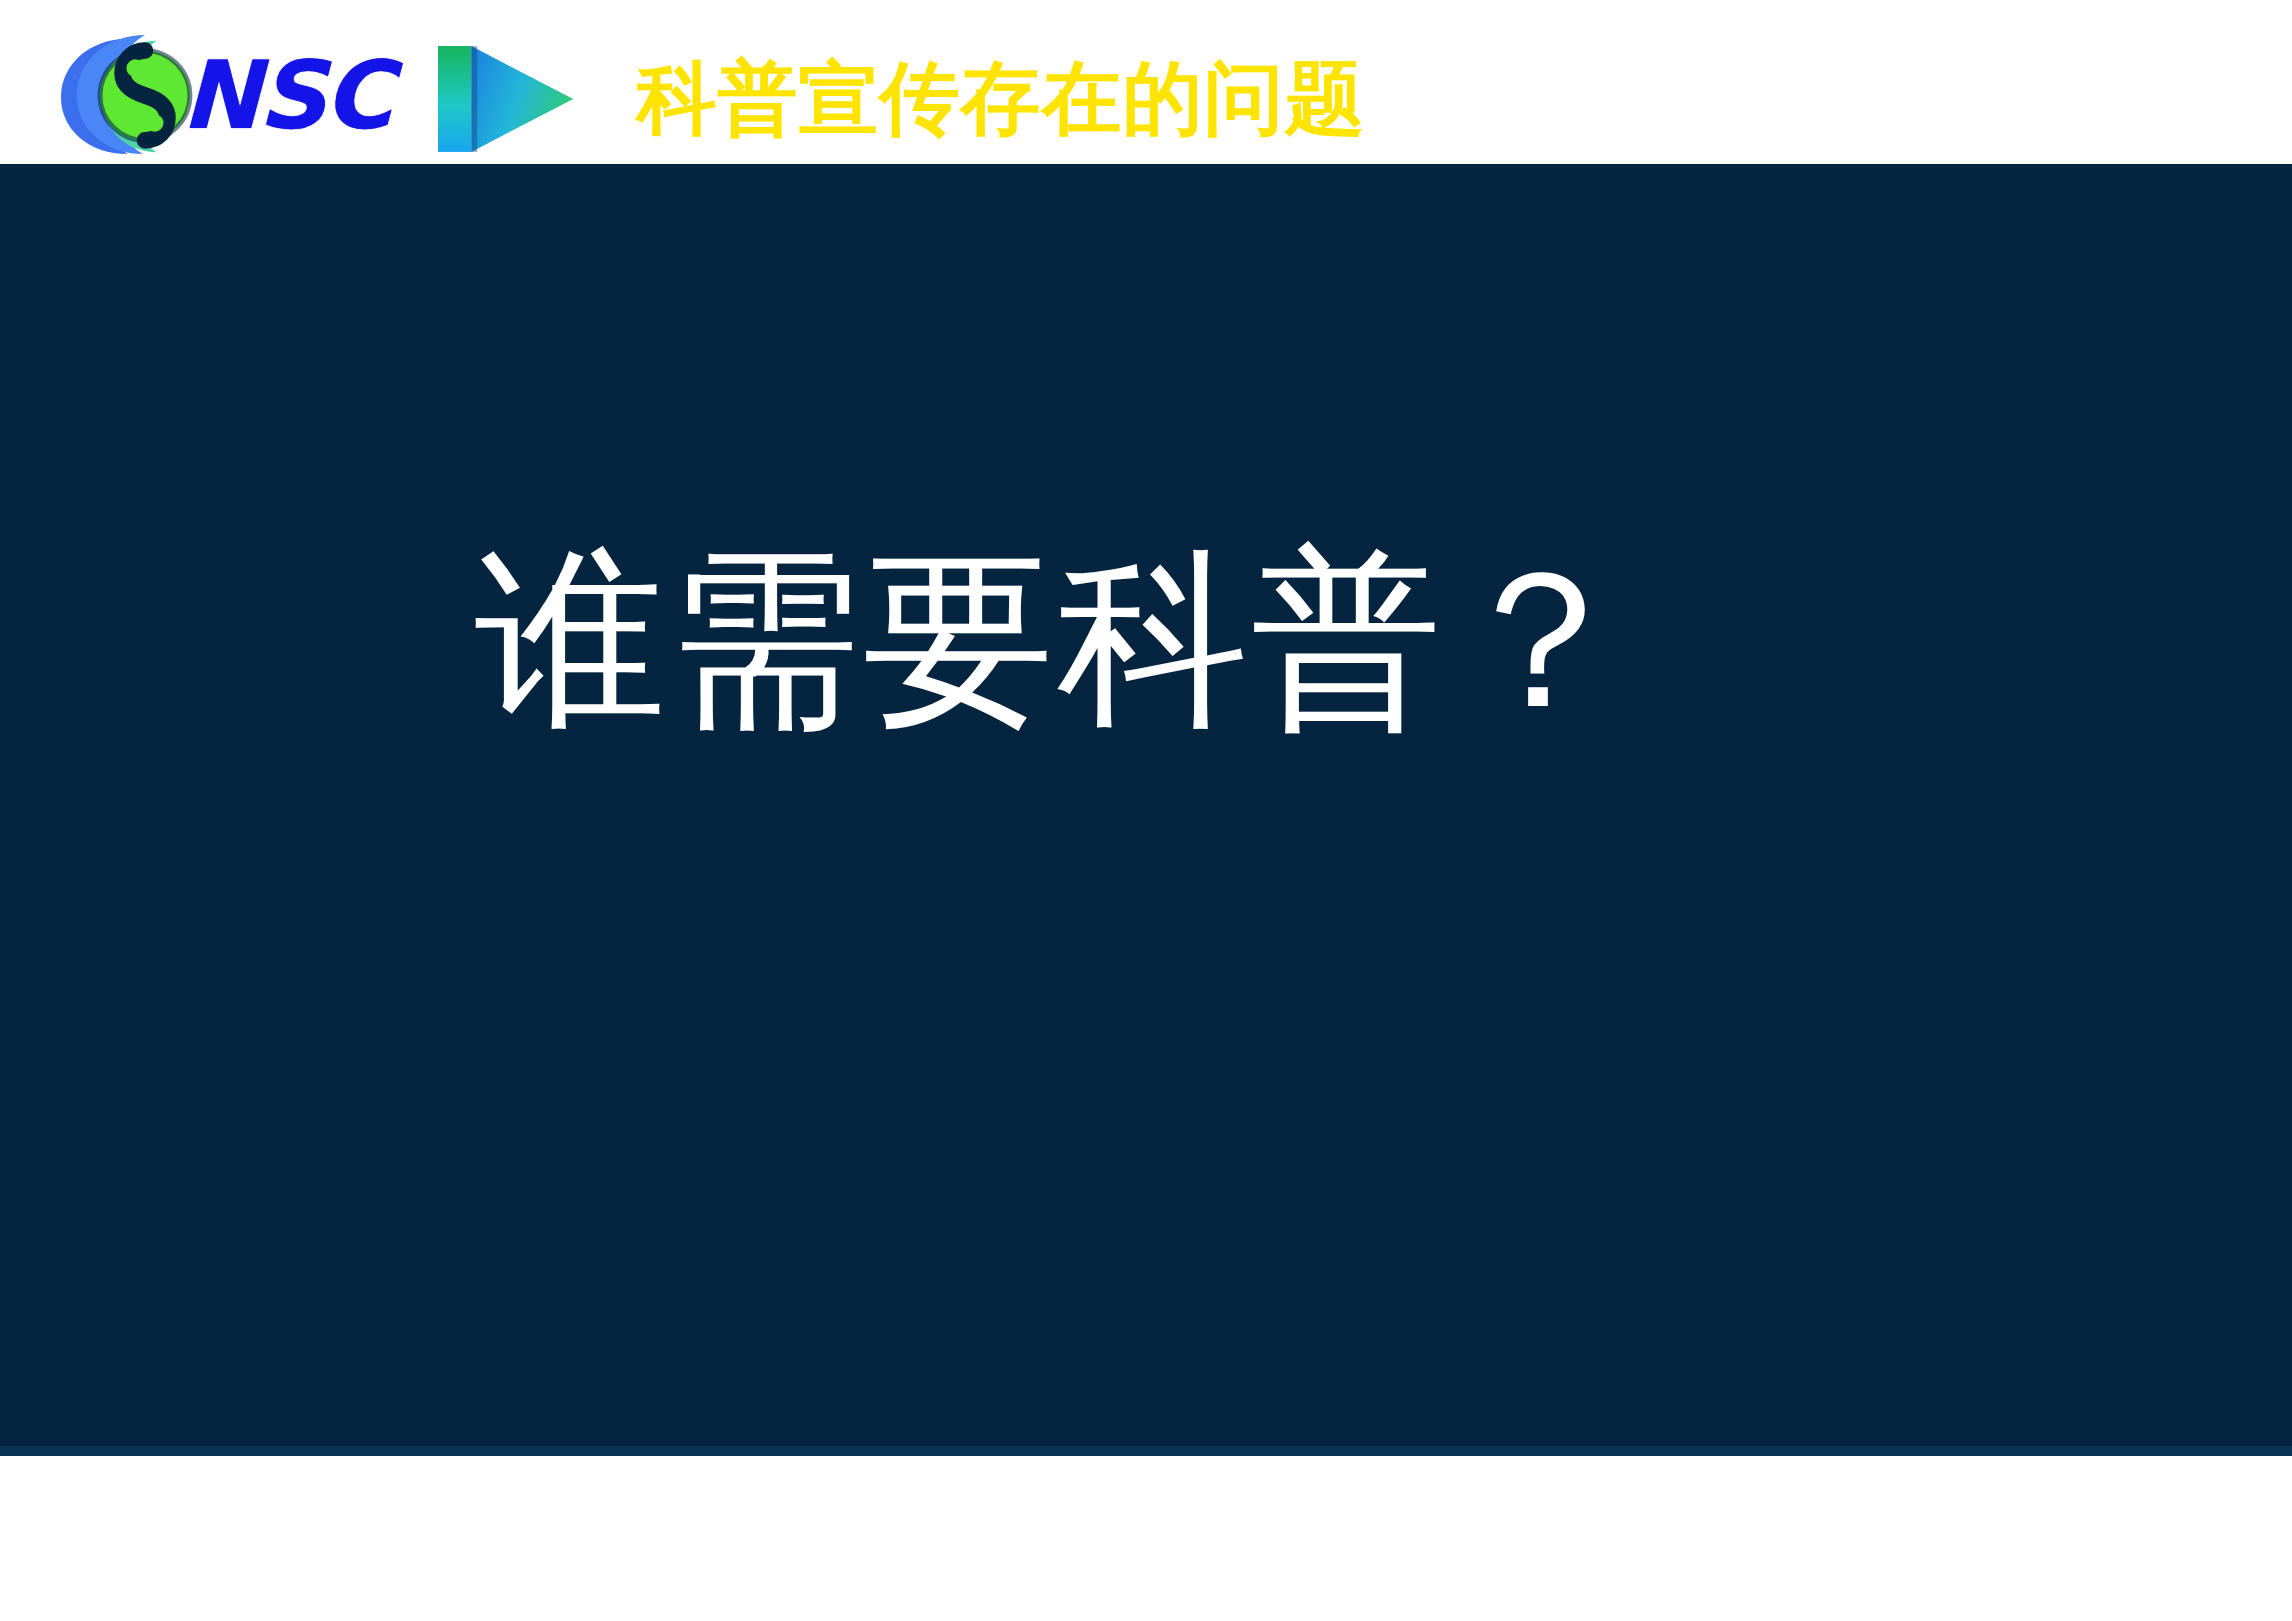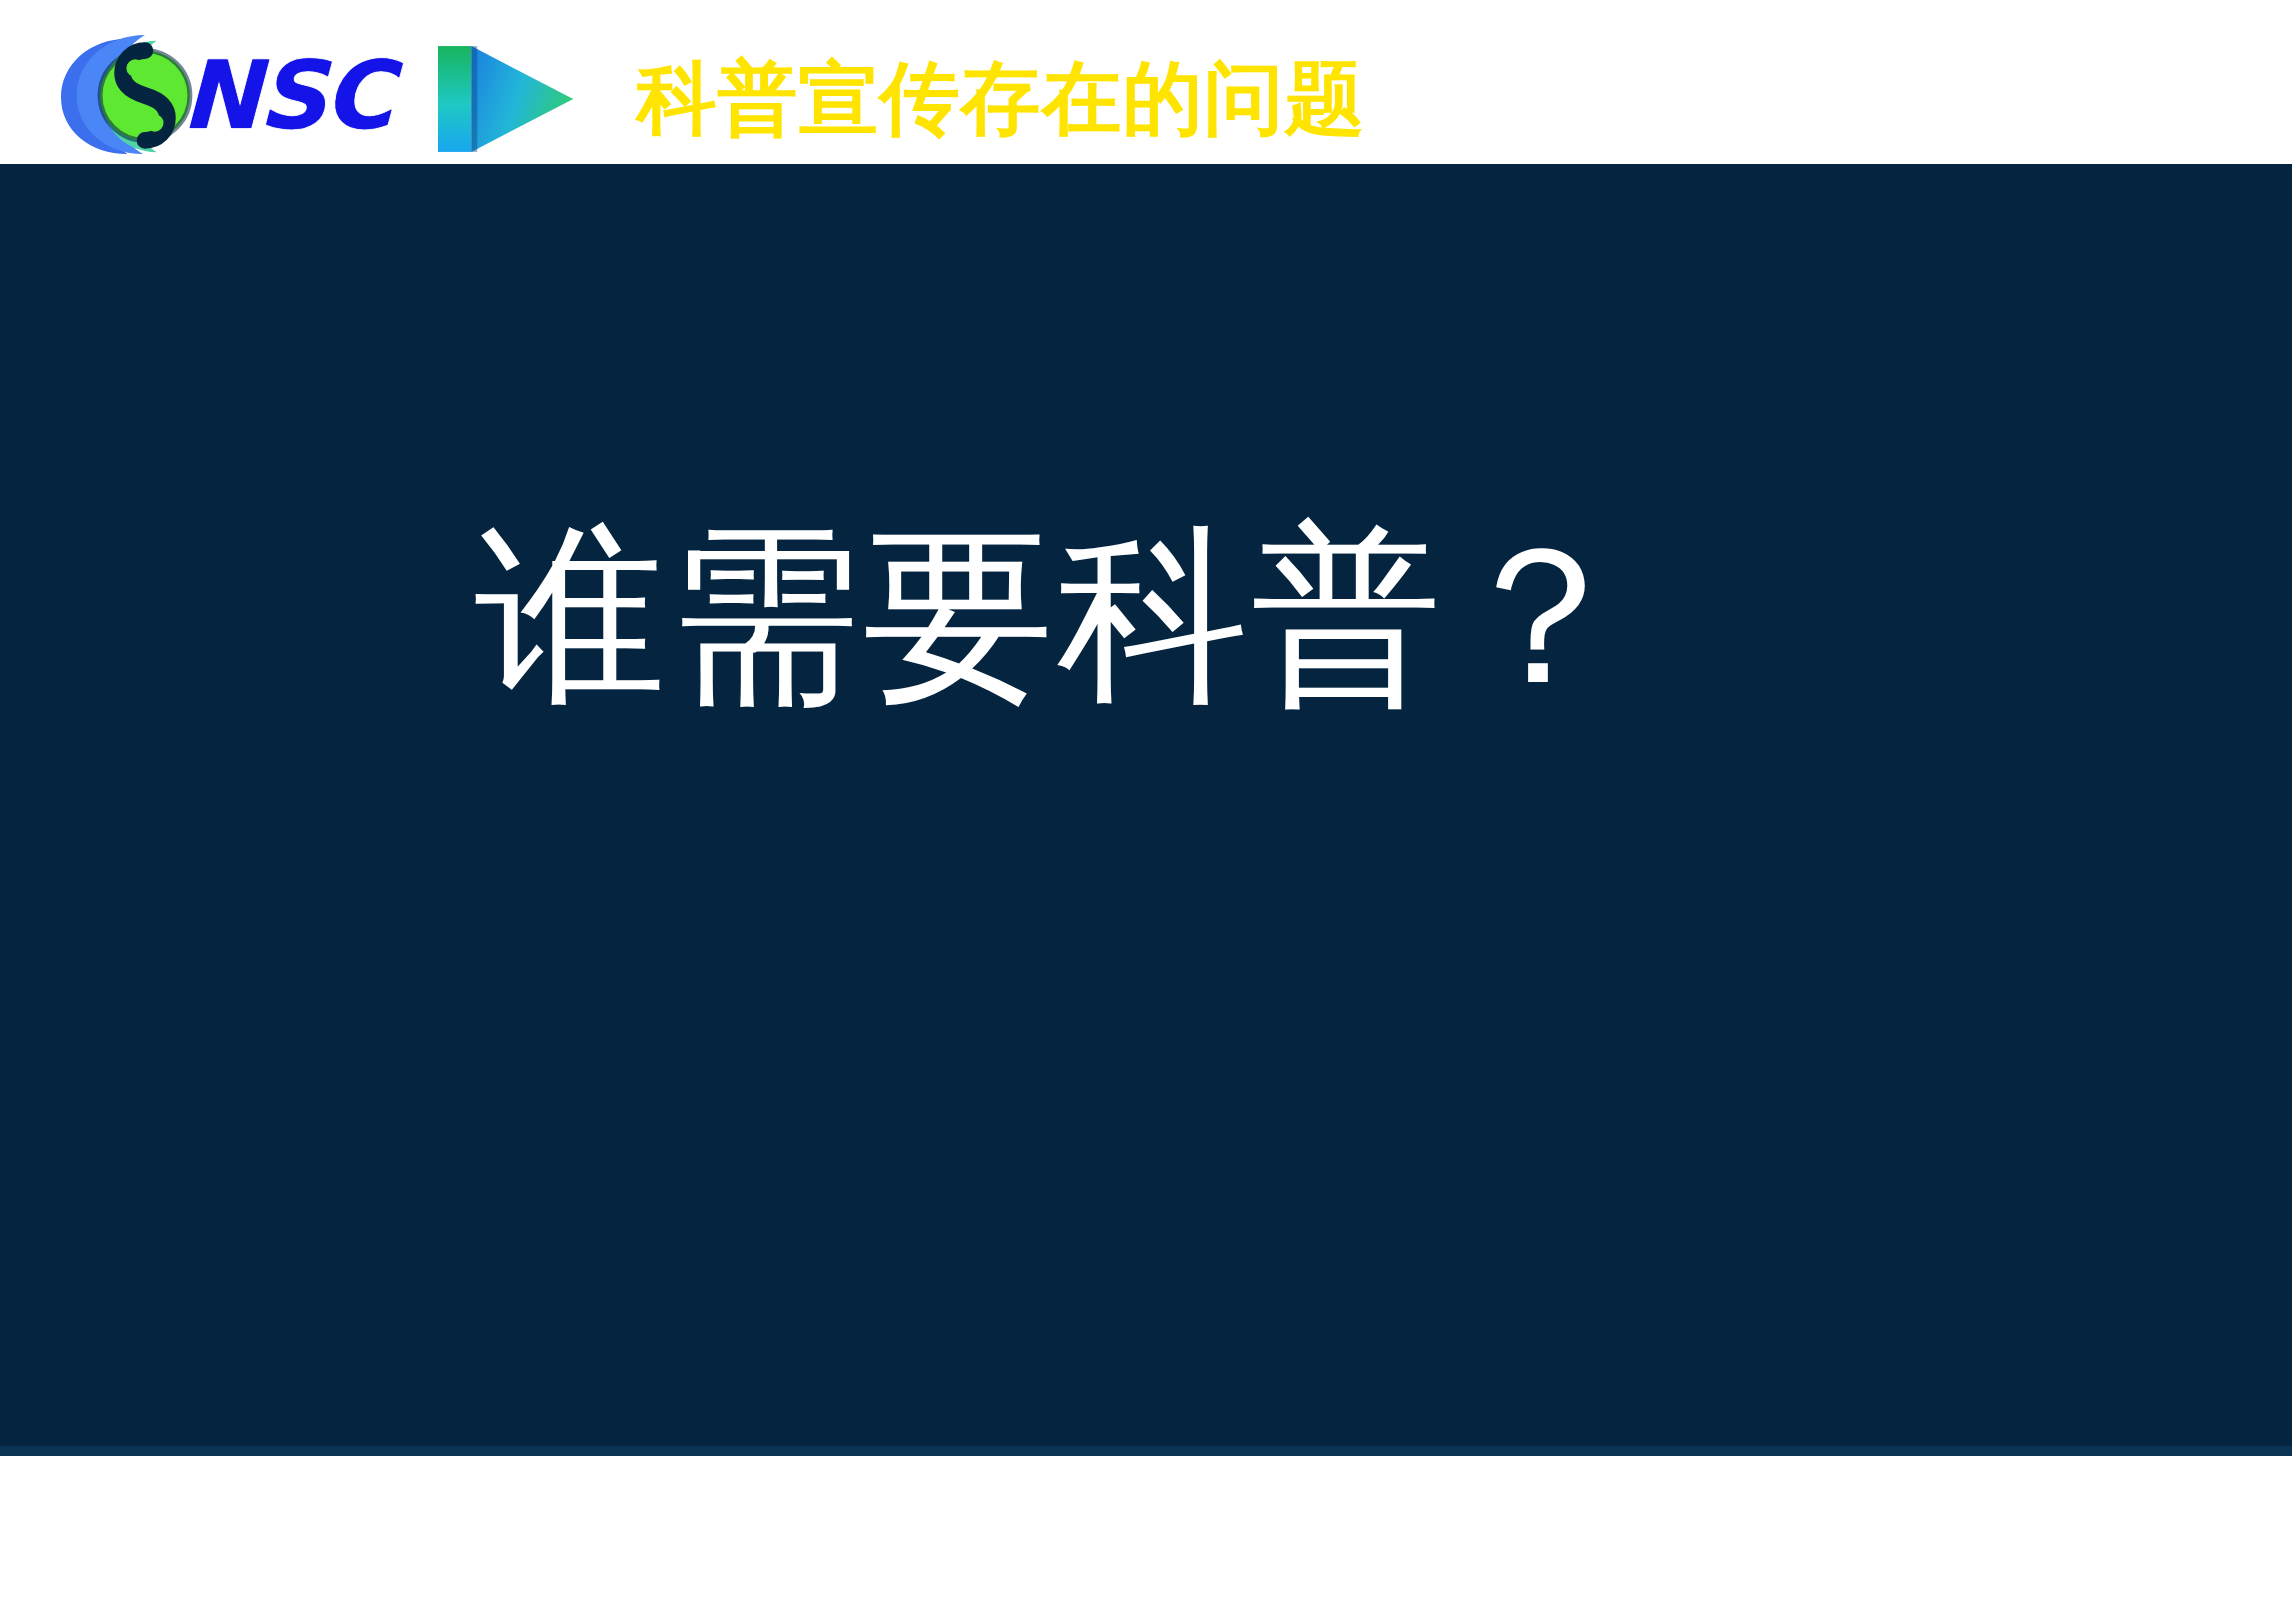--- a/index.html
+++ b/index.html
@@ -94,21 +94,21 @@
     white-space: nowrap;
     letter-spacing: 1px;
     margin-top: 5.9px;
     text-align: center;
   }
 
   
   .body-area {
     position: absolute;
     left: 0;
-    top: 148px;
+    top: 172px;
     width: 2293px;
     height: 1292px;
     display: flex;
     align-items: flex-start;
     justify-content: center;
   }
   .headline {
     margin-top: 372px;
     font-family: "DejaVu Serif", "Liberation Serif", serif;
     font-weight: 400;

